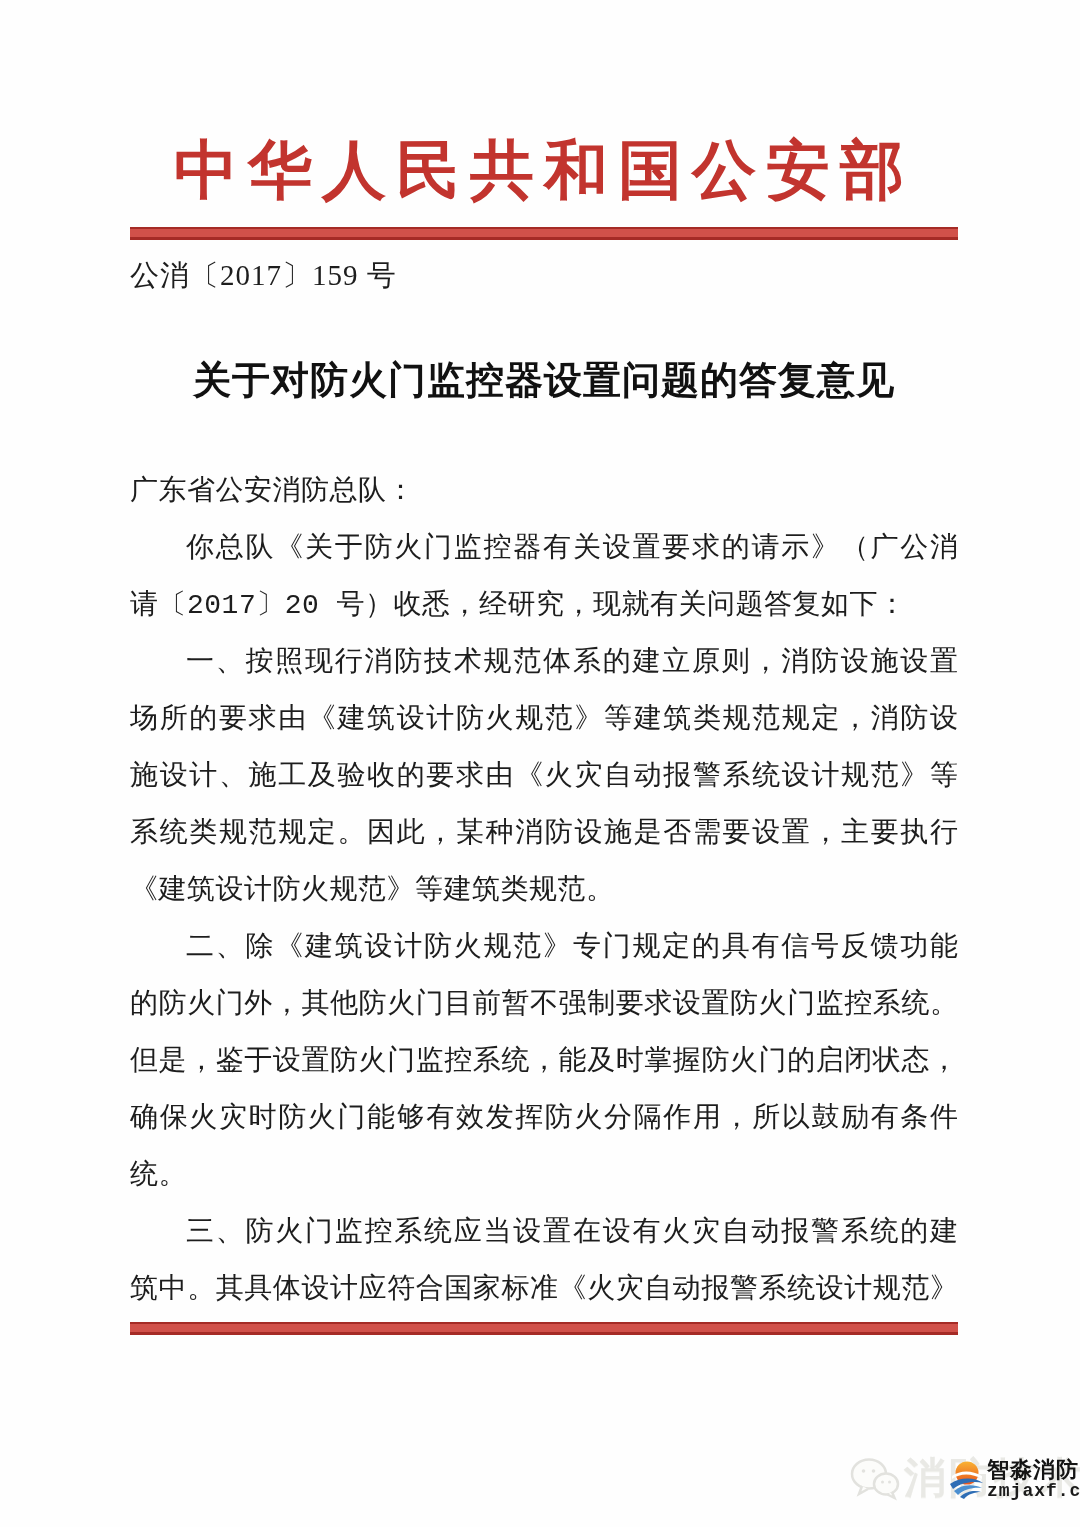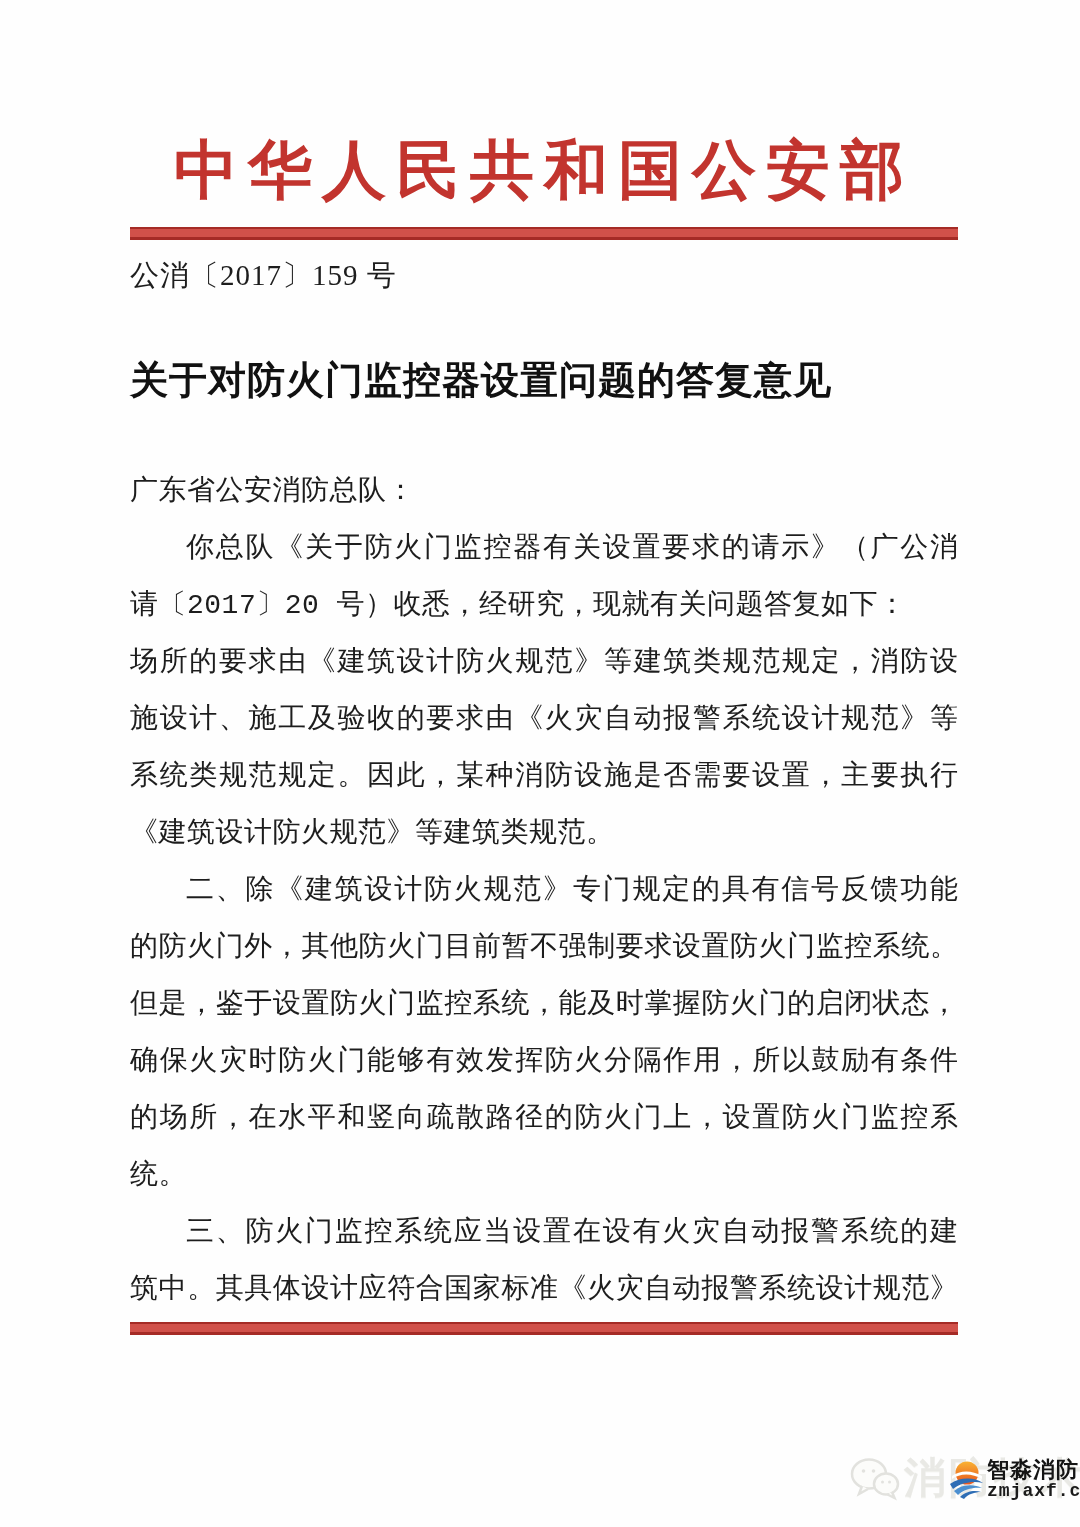--- a/index.html
+++ b/index.html
@@ -47,21 +47,21 @@
   .red-band.bottom{margin-top:4px;}
   .doc-number{
     margin-top:15px;
     text-align:left;
     font-size:29px;
     line-height:40px;
     letter-spacing:1px;
   }
   .doc-title{
     margin-top:60px;
-    text-align:left;
+    text-align:center;
     font-size:38px;
     line-height:50px;
     font-weight:bold;
     letter-spacing:1px;
     color:#111;
     font-family:"Liberation Sans", sans-serif;
     white-space:nowrap;
   }
   .doc-body{
     margin-top:58px;
@@ -135,29 +135,29 @@
     <div class="red-band top"></div>
 
     <div class="doc-number">公消〔2017〕159 号</div>
 
     <div class="doc-title">关于对防火门监控器设置问题的答复意见</div>
 
     <div class="doc-body">
         <div class="line">广东省公安消防总队：</div>
         <div class="line indent justify">你总队《关于防火门监控器有关设置要求的请示》（广公消</div>
         <div class="line">请〔2017〕20 号）收悉，经研究，现就有关问题答复如下：</div>
+        <div class="line indent justify">一、按照现行消防技术规范体系的建立原则，消防设施设置</div>
         <div class="line justify">场所的要求由《建筑设计防火规范》等建筑类规范规定，消防设</div>
         <div class="line justify">施设计、施工及验收的要求由《火灾自动报警系统设计规范》等</div>
         <div class="line justify">系统类规范规定。因此，某种消防设施是否需要设置，主要执行</div>
         <div class="line">《建筑设计防火规范》等建筑类规范。</div>
         <div class="line indent justify">二、除《建筑设计防火规范》专门规定的具有信号反馈功能</div>
         <div class="line justify">的防火门外，其他防火门目前暂不强制要求设置防火门监控系统。</div>
         <div class="line justify">但是，鉴于设置防火门监控系统，能及时掌握防火门的启闭状态，</div>
         <div class="line justify">确保火灾时防火门能够有效发挥防火分隔作用，所以鼓励有条件</div>
-        <div class="line justify">的场所，在水平和竖向疏散路径的防火门上，设置防火门监控系</div>
         <div class="line">统。</div>
         <div class="line indent justify">三、防火门监控系统应当设置在设有火灾自动报警系统的建</div>
         <div class="line justify">筑中。其具体设计应符合国家标准《火灾自动报警系统设计规范》</div>
       </div>
 
     <div class="red-band bottom"></div>
   </div>
 
   <div class="watermark">
     <div class="wm-faint">

